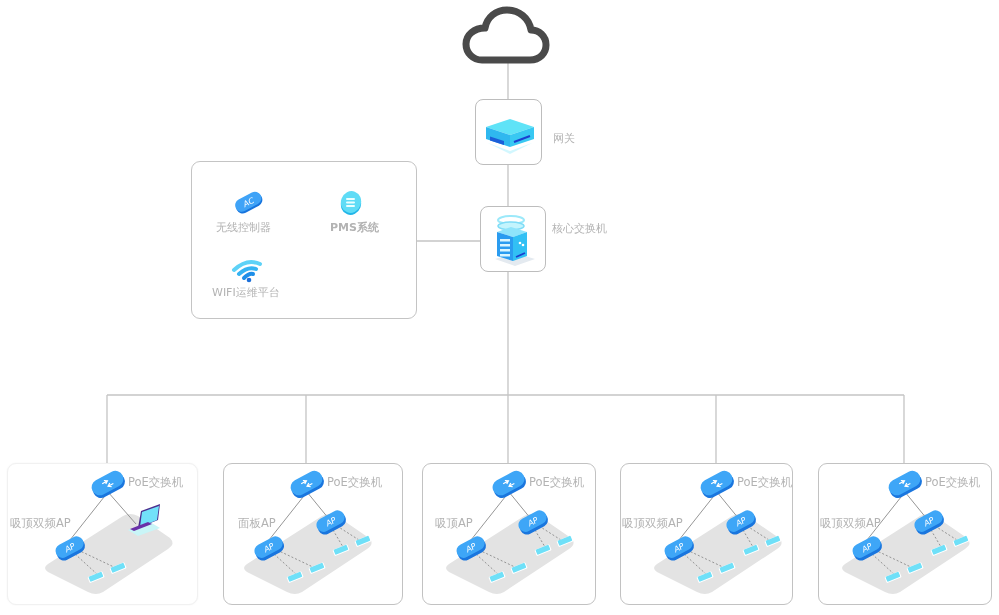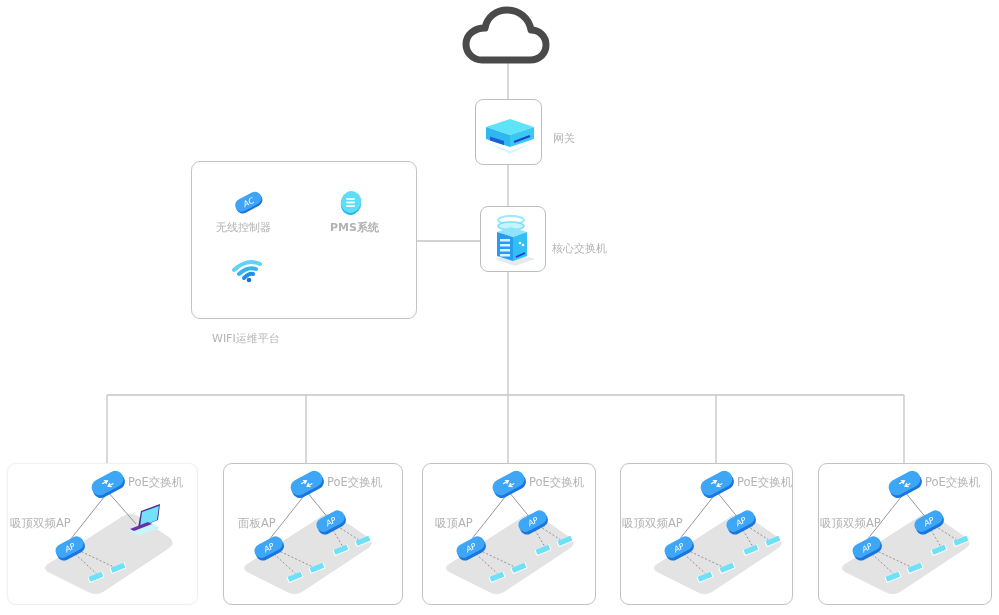--- a/index.html
+++ b/index.html
@@ -60,21 +60,21 @@
       <rect x="19" y="32" width="10" height="2.5"></rect>
       <rect x="19" y="37" width="10" height="2.5"></rect>
       <rect x="19" y="42" width="10" height="2.5"></rect>
       <rect x="19" y="47" width="10" height="2.5"></rect>
     </g>
     <circle cx="39" cy="36" r="1.3" fill="#fff"></circle>
     <circle cx="42" cy="38" r="1.3" fill="#fff"></circle>
     <line x1="35" y1="50" x2="44" y2="46" stroke="#1b3fd0" stroke-width="1.8"></line>
   </svg>
 </div>
-<div class="abs lbl" style="left:552px;top:241px;">核心交换机</div>
+<div class="abs lbl" style="left:552px;top:221px;">核心交换机</div>
 
 <div class="panel" style="left:191px;top:161px;width:226px;height:158px;">
   <div class="abs" style="left:0;top:28px;width:110px;height:50px;">
     <svg class="abs" style="left:40px;top:0;" width="34" height="26" viewBox="0 0 34 26">
       <g transform="rotate(-28 17 13)">
         <rect x="3" y="7" width="28" height="13" rx="6.5" fill="#1774dd"></rect>
         <rect x="3" y="5" width="28" height="13" rx="6.5" fill="#3fa3f7"></rect>
         <text x="17" y="15" font-size="8" fill="#fff" text-anchor="middle" font-style="italic">AC</text>
       </g>
     </svg>
@@ -92,21 +92,21 @@
     </svg>
     <div class="abs lbl" style="left:26px;top:30px;">PMS系统</div>
   </div>
   <div class="abs" style="left:0;top:94px;width:110px;height:50px;">
     <svg class="abs" style="left:38px;top:2px;" width="34" height="26" viewBox="0 0 34 26">
       <path d="M4 12 Q17 0 30 6" fill="none" stroke="#5ed2f7" stroke-width="4" stroke-linecap="round"></path>
       <path d="M9 16 Q18 8 26 11" fill="none" stroke="#36b3f2" stroke-width="4" stroke-linecap="round"></path>
       <path d="M14 20 Q19 15 23 16" fill="none" stroke="#1e8ee8" stroke-width="4" stroke-linecap="round"></path>
       <circle cx="19" cy="22" r="2.3" fill="#1b6fd9"></circle>
     </svg>
-    <div class="abs lbl" style="left:20px;top:29px;margin-top:46px;">WIFI运维平台</div>
+    <div class="abs lbl" style="left:20px;top:29px;">WIFI运维平台</div>
   </div>
 </div>
 
 <div id="sites">
     <div class="site faint" style="left: 7px; width: 191px;">
       <svg width="191" height="142">
         <path d="M40 100 L115 52 Q122 48 130 52 L162 74 Q168 80 160 85 L95 128 Q88 132 80 128 L40 108 Q34 104 40 100 Z" fill="#e3e3e3"></path>
         <line x1="100" y1="28" x2="62" y2="76" stroke="#8a8a8a" stroke-width="0.9"></line>
         <line x1="100" y1="28" x2="128" y2="60" stroke="#8a8a8a" stroke-width="0.9"></line>
         <line x1="70" y1="86" x2="108" y2="104" stroke="#8a8a8a" stroke-width="0.9" stroke-dasharray="2 2"></line>

